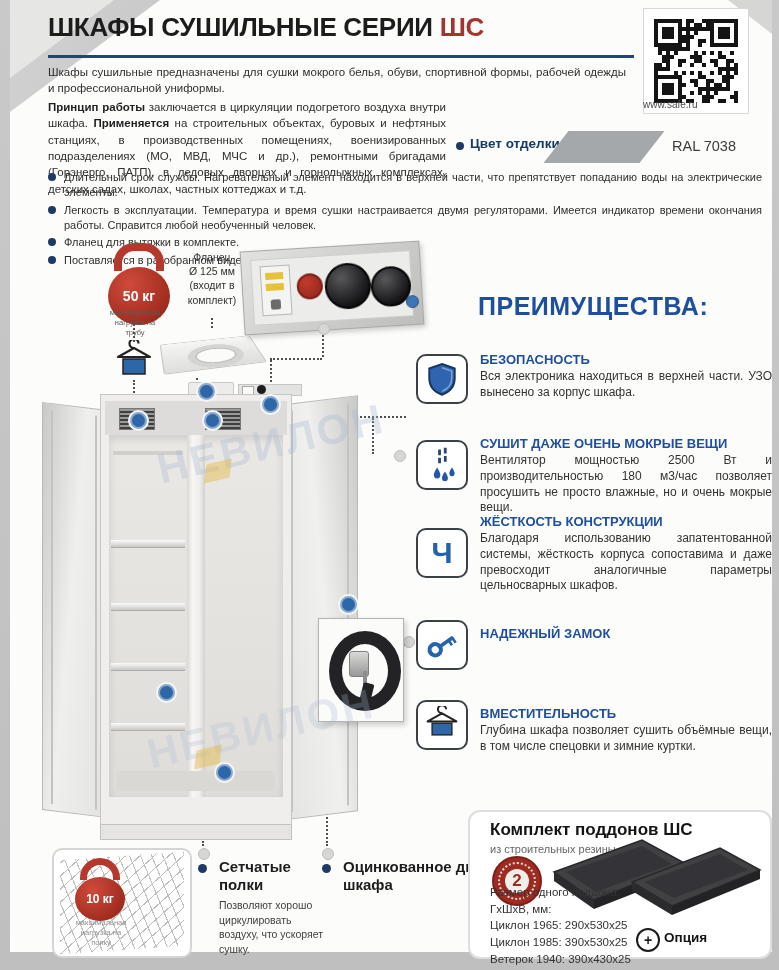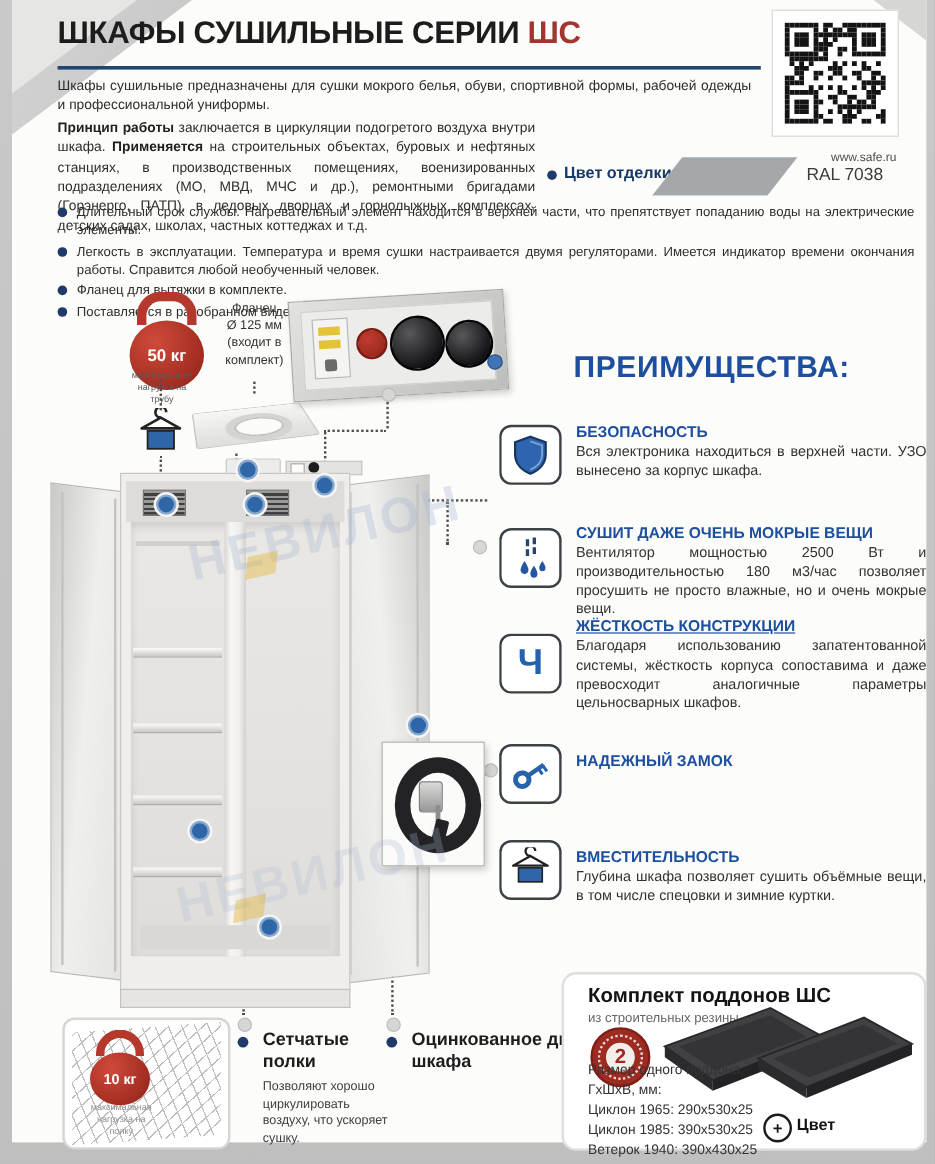--- a/index.html
+++ b/index.html
@@ -14,21 +14,21 @@
   .title{left:48px;top:12px;font-size:26px;font-weight:800;color:#1c1c1c;letter-spacing:-.3px;white-space:nowrap;}
   .title .hl{color:#a23530;}
   .rule{left:48px;top:55px;width:586px;height:3px;background:#24466e;}
   .p1{left:48px;top:64px;width:578px;font-size:11.5px;line-height:1.4;text-align:justify;color:#2e2e2e;}
   .p2{left:48px;top:99px;width:398px;font-size:11.5px;line-height:1.42;text-align:justify;color:#2e2e2e;}
   .p2 b{color:#1f1f1f;}
   
   .qr-box{left:643px;top:8px;width:104px;height:104px;background:#fff;border:1px solid #d7d7d5;}
   .qr-grid{position:absolute;left:10px;top:10px;width:84px;height:84px;}
   .qm{position:absolute;width:4px;height:4px;background:#141414;}
-  .qr-cap{left:643px;top:126px;width:104px;text-align:right;font-size:10px;color:#4c4c4c;}
+  .qr-cap{left:643px;top:99px;width:104px;text-align:left;font-size:10px;color:#4c4c4c;}
   
   .dotb{width:8px;height:8px;border-radius:50%;background:#1f3a68;}
   .color-label{left:470px;top:136px;font-size:13.5px;font-weight:700;color:#173a66;}
   .swatch{left:556px;top:131px;width:96px;height:32px;background:#a4a8ab;transform:skewX(-38deg);}
   .color-value{left:672px;top:138px;font-size:14.5px;color:#3c3c3c;}
   
   .features{left:48px;top:170px;width:714px;}
   .feat{display:flex;gap:8px;margin-bottom:3px;}
   .feat .dotb{flex:0 0 8px;margin-top:3px;}
   .feat span{font-size:11px;line-height:1.35;color:#2e2e2e;text-align:justify;}
@@ -520,21 +520,21 @@
         <path d="M20 38 c0 -3 3.6 -8 3.6 -8 c0 0 3.6 5 3.6 8 a3.6 4 0 1 1 -7.2 0 Z" fill="#2456a4"></path>
         <path d="M29 32 c0 -2.6 3.2 -7 3.2 -7 c0 0 3.2 4.4 3.2 7 a3.2 3.6 0 1 1 -6.4 0 Z" fill="#2456a4"></path>
       </svg>
   </div>
   <div class="adv-t" style="top:436px;">СУШИТ ДАЖЕ ОЧЕНЬ МОКРЫЕ ВЕЩИ</div>
   <div class="adv-x" style="top:453px;">Вентилятор мощностью 2500 Вт и производительностью 180 м3/час позволяет просушить не просто влажные, но и очень мокрые вещи.</div>
 
   <div class="ibox" style="top:528px;">
     <span class="chglyph">Ч</span>
   </div>
-  <div class="adv-t" style="top:514px;text-decoration:underline;">ЖЁСТКОСТЬ КОНСТРУКЦИИ</div>
+  <div class="adv-t" style="top:514px;">ЖЁСТКОСТЬ КОНСТРУКЦИИ</div>
   <div class="adv-x" style="top:531px;">Благодаря использованию запатентованной системы, жёсткость корпуса сопоставима и даже превосходит аналогичные параметры цельносварных шкафов.</div>
 
   <div class="ibox" style="top:620px;">
     <svg width="36" height="34" viewBox="0 0 48 44">
         <g transform="rotate(-35 24 22)">
           <circle cx="13" cy="22" r="7.5" fill="none" stroke="#2563ae" stroke-width="5.5"></circle>
           <rect x="20" y="19.6" width="22" height="5" fill="#2563ae"></rect>
           <rect x="33" y="22" width="3.4" height="8" fill="#2563ae"></rect>
           <rect x="39" y="22" width="3.4" height="8" fill="#2563ae"></rect>
         </g>
@@ -595,19 +595,19 @@
     </svg>
   </div>
   <div class="abs pal-sizes">
     <div>Размер одного поддона,</div>
     <div>ГхШхВ, мм:</div>
     <div>Циклон 1965: 290х530х25</div>
     <div>Циклон 1985: 390х530х25</div>
     <div>Ветерок 1940: 390х430х25</div>
   </div>
   <div class="abs optioncir">+</div>
-  <div class="abs optionlbl">Цвет</div>
+  <div class="abs optionlbl">Опция</div>
 
   <div class="wm wm1">НЕВИЛОН</div>
   <div class="wm wm2">НЕВИЛОН</div>
   <div class="wmlogo" style="left:205px;top:462px;"></div>
   <div class="wmlogo" style="left:195px;top:748px;"></div>
 </div>
 
 </body></html>

